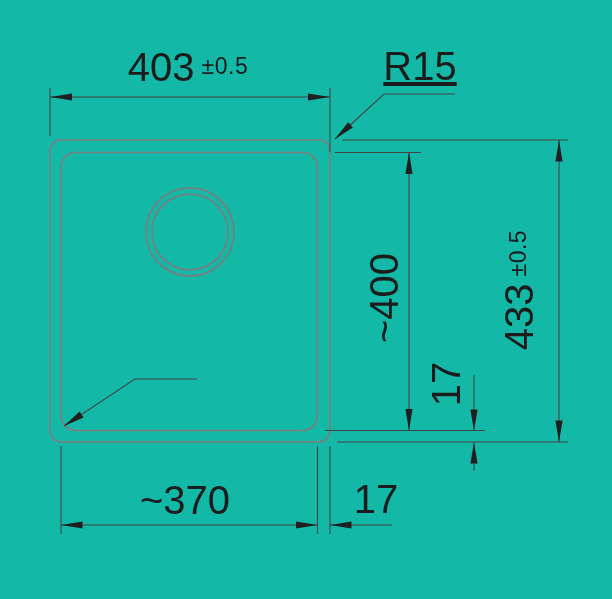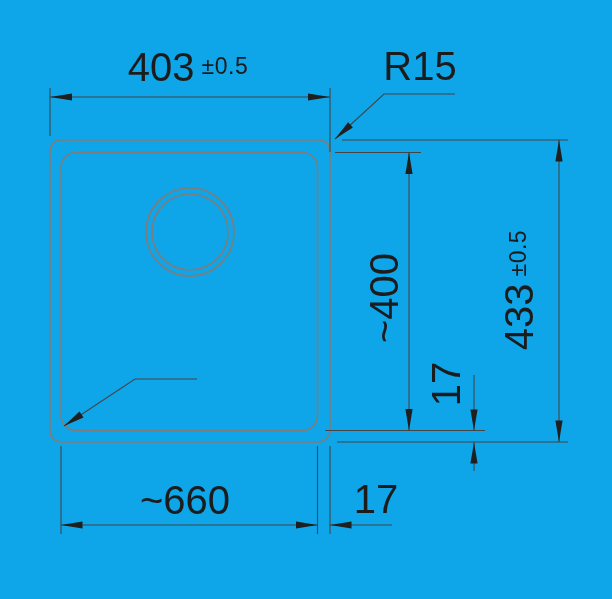--- a/index.html
+++ b/index.html
@@ -5,21 +5,21 @@
   html, body {
     margin: 0;
     padding: 0;
     background: #ffffff;
     font-family: "Liberation Sans", sans-serif;
   }
   #canvas {
     position: relative;
     width: 612px;
     height: 599px;
-    background: #0ea5e9;
+    background: #14b8a6;
     overflow: hidden;
   }
   #drawing-svg {
     position: absolute;
     left: 0;
     top: 0;
   }
   .dim-label {
     position: absolute;
     color: #1c1c1c;
@@ -91,38 +91,38 @@
       <path d="M61,525 L82.5,521.4 L82.5,528.6 Z"></path>
       <path d="M317.5,525 L296,521.4 L296,528.6 Z"></path>
       <path d="M330,525 L351.5,521.4 L351.5,528.6 Z"></path>
     </g>
   </svg>
 
   <div class="dim-label" style="left:188px; top:67px;">
     <span>403</span><span class="tol">±0.5</span>
   </div>
 
-  <div class="dim-label" style="left:420px; top:66px;">
+  <div class="dim-label" style="left:420px; top:66px;text-decoration:underline;">
     <span>R15</span>
   </div>
 
   <div class="dim-label rot" style="left:384px; top:298px;">
     <span>~400</span>
   </div>
 
   <div class="dim-label rot" style="left:519px; top:290px;">
     <span>433</span><span class="tol">±0.5</span>
   </div>
 
   <div class="dim-label rot" style="left:446px; top:384px;">
     <span>17</span>
   </div>
 
 
   <div class="dim-label" style="left:185px; top:500px;">
-    <span>~660</span>
+    <span>~370</span>
   </div>
 
   <div class="dim-label" style="left:376px; top:499px;">
     <span>17</span>
   </div>
 
 </div>
 
 </body></html>

